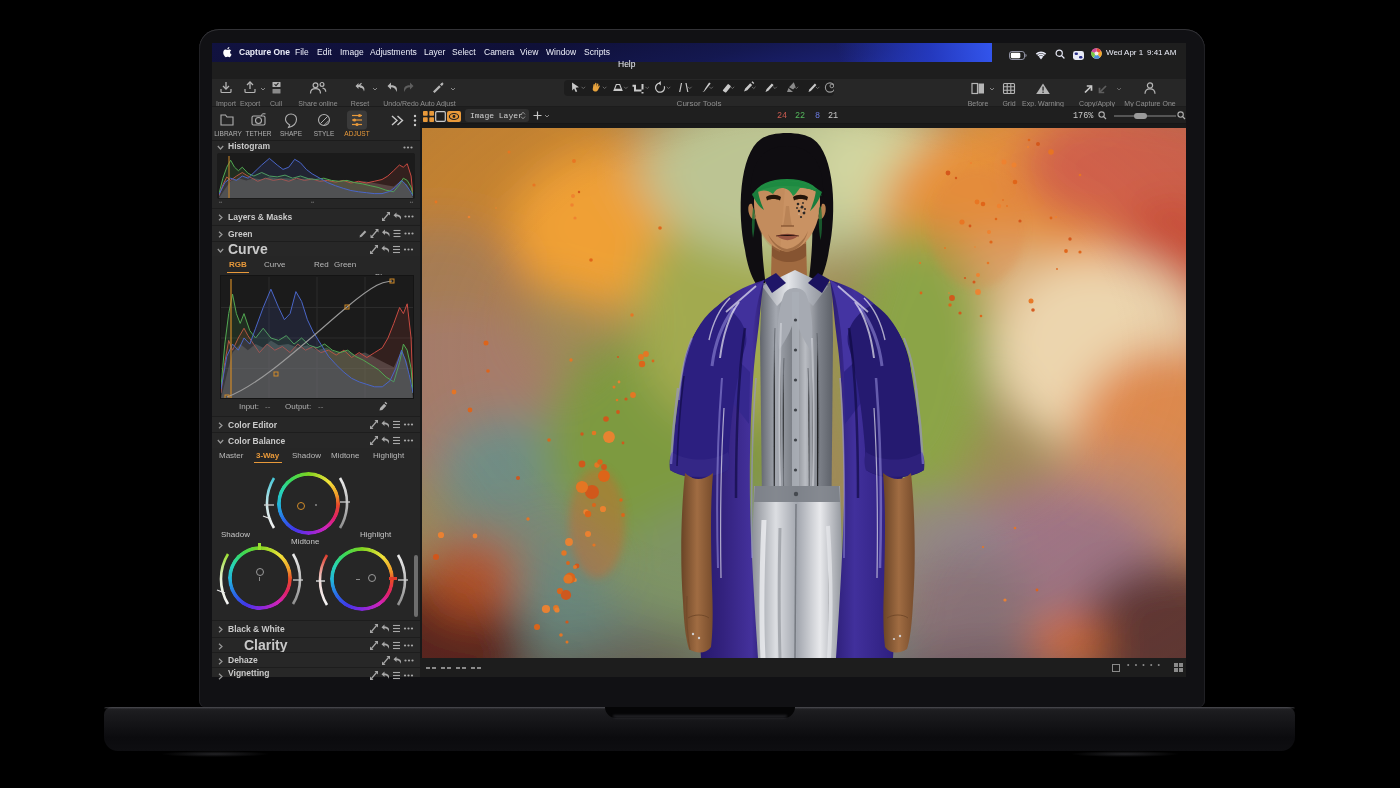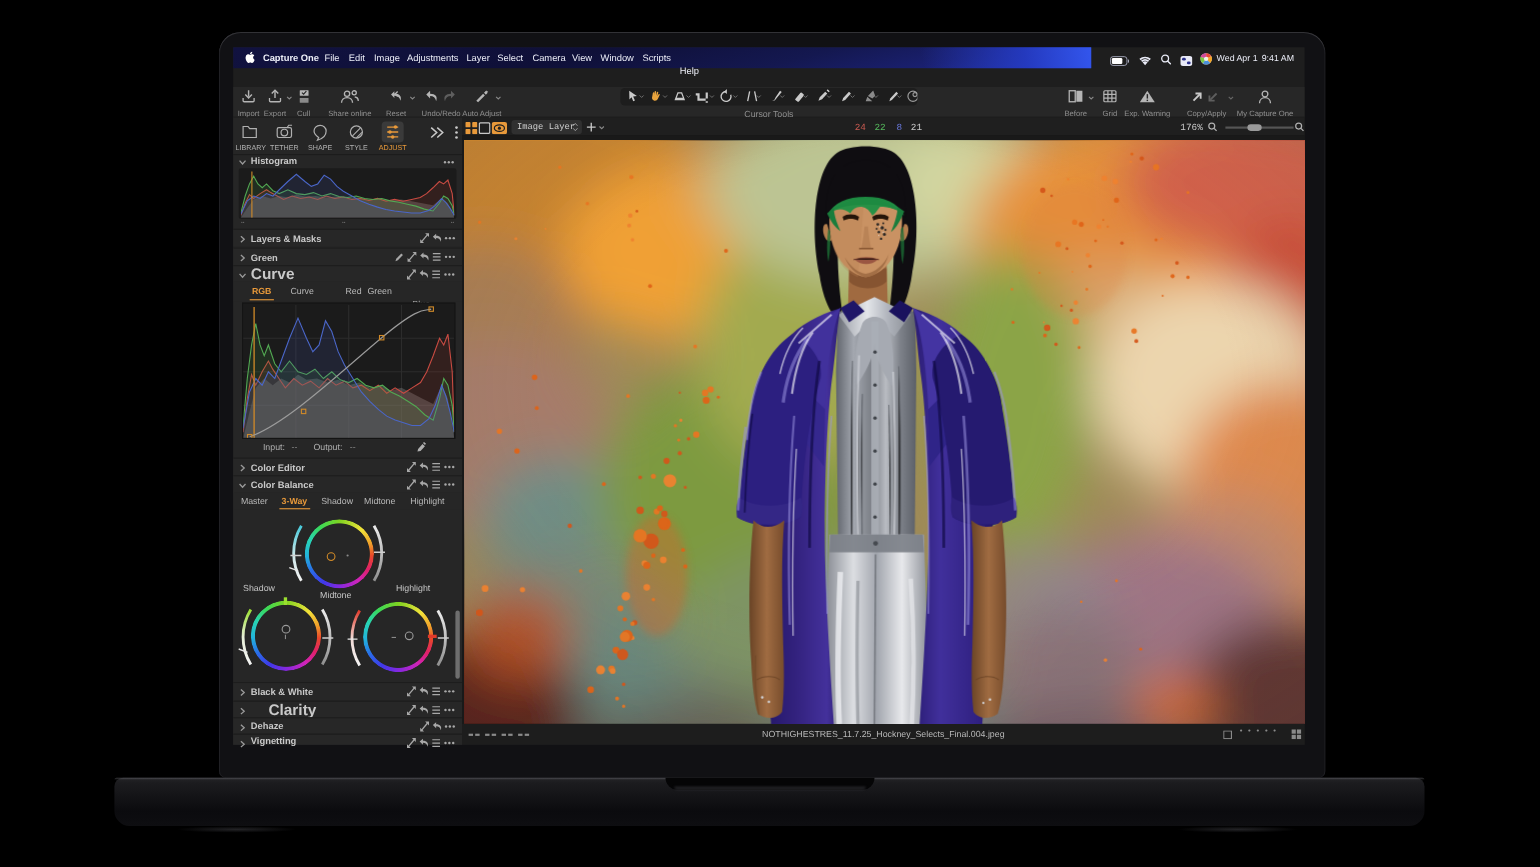--- a/index.html
+++ b/index.html
@@ -1108,21 +1108,20 @@
 </svg>
   <div id="filmbar" class="abs">
 <div style="position:absolute;left:6px;top:9px;width:4px;height:1.5px;background:#8a8a8a;"></div>
       <div style="position:absolute;left:12px;top:9px;width:4px;height:1.5px;background:#8a8a8a;"></div>
       <div style="position:absolute;left:21px;top:9px;width:4px;height:1.5px;background:#8a8a8a;"></div>
       <div style="position:absolute;left:27px;top:9px;width:4px;height:1.5px;background:#8a8a8a;"></div>
       <div style="position:absolute;left:36px;top:9px;width:4px;height:1.5px;background:#8a8a8a;"></div>
       <div style="position:absolute;left:42px;top:9px;width:4px;height:1.5px;background:#8a8a8a;"></div>
       <div style="position:absolute;left:51px;top:9px;width:4px;height:1.5px;background:#8a8a8a;"></div>
       <div style="position:absolute;left:57px;top:9px;width:4px;height:1.5px;background:#8a8a8a;"></div>
-<span style="position:absolute;left:0;top:4.5px;width:100%;text-align:center;font-size:8px;color:#b9b9b9;">NOTHIGHESTRES_11.7.25_Hockney_Selects_Final.004.jpeg</span>
 <svg width="8" height="8" viewBox="0 0 8 8" style="position:absolute;left:692px;top:5.5px;">
         <rect x="0.5" y="0.5" width="7" height="7" fill="none" stroke="#8a8a8a" stroke-width="1"></rect>
       </svg>
 <span style="position:absolute;left:707px;top:3px;font-size:7px;color:#8a8a8a;letter-spacing:5.2px;">•••••</span>
 <svg width="9" height="9" viewBox="0 0 9 9" style="position:absolute;left:754px;top:5px;">
         <g fill="#8a8a8a">
           <rect x="0" y="0" width="4" height="4"></rect>
           <rect x="5" y="0" width="4" height="4"></rect>
           <rect x="0" y="5" width="4" height="4"></rect>
           <rect x="5" y="5" width="4" height="4"></rect>

